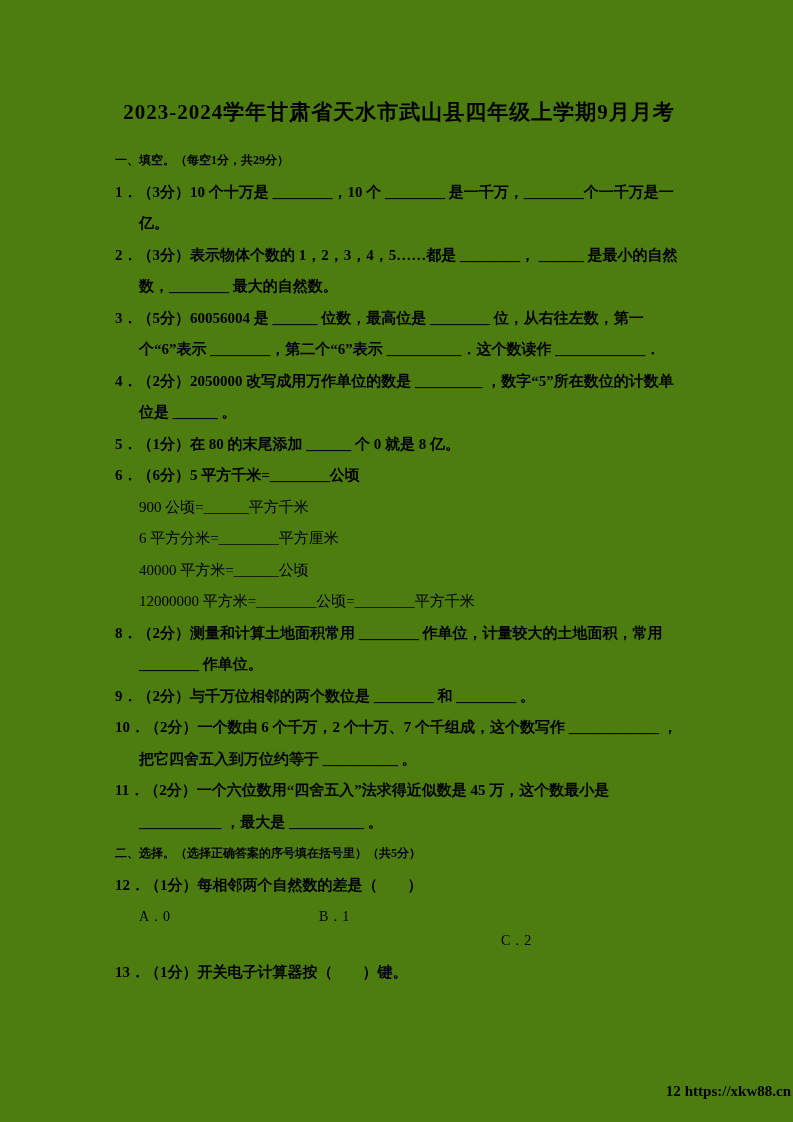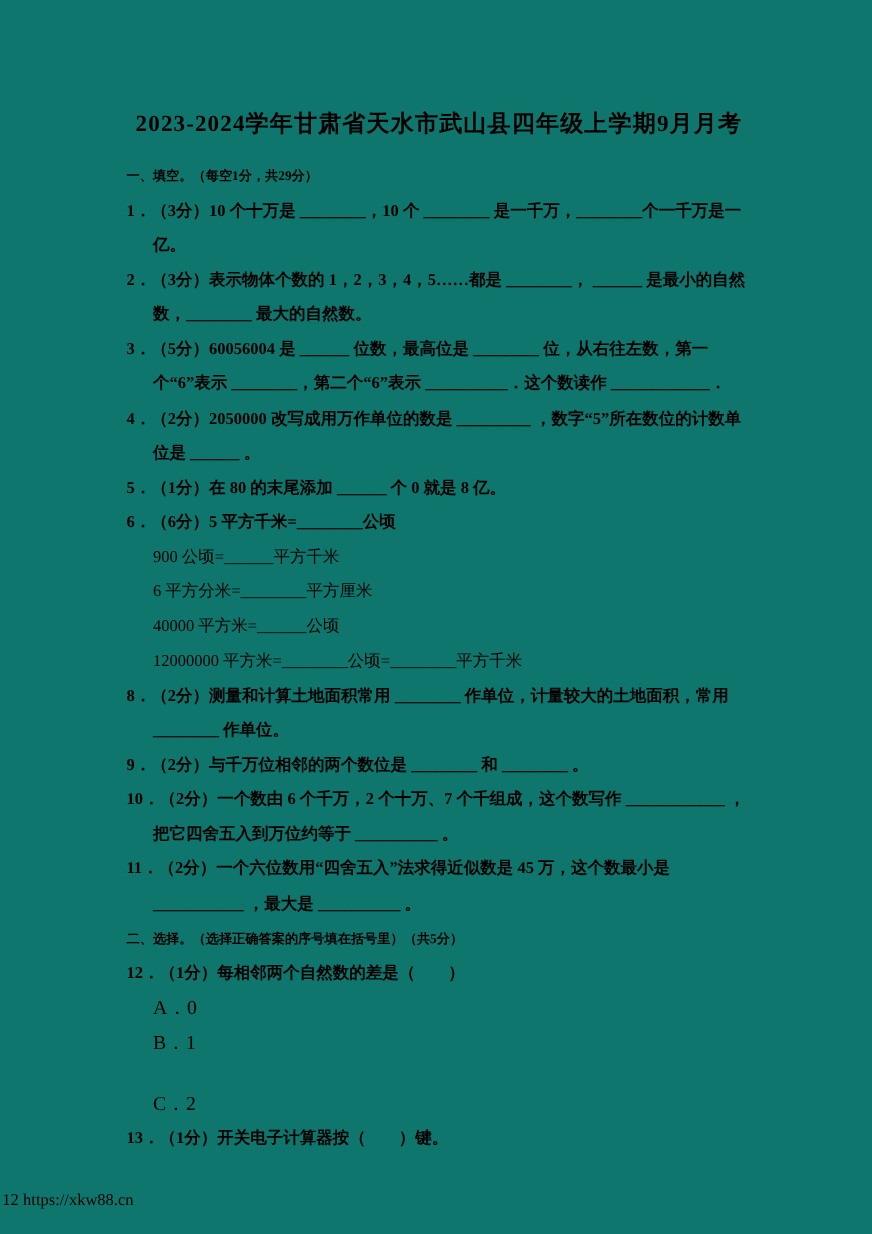--- a/index.html
+++ b/index.html
@@ -4,21 +4,21 @@
 <style>
   html, body {
     margin: 0;
     padding: 0;
     background: #ffffff;
   }
   .page {
     position: relative;
     width: 793px;
     height: 1122px;
-    background: #0f766e;
+    background: #4d7c0f;
     box-sizing: border-box;
     padding: 90px 110px 0 115px;
     overflow: hidden;
     font-family: "Liberation Serif", "DejaVu Serif", serif;
     color: #000000;
   }
   .title {
     text-align: center;
     font-size: 21px;
     font-weight: bold;
@@ -44,35 +44,35 @@
   .sub {
     margin: 0;
     font-size: 15px;
     line-height: 31.5px;
     padding-left: 24px;
     max-width: 570px;
   }
   .opts {
     display: flex;
     padding-left: 24px;
-    font-size: 18px;
+    font-size: 14px;
     line-height: 31.5px;
-    flex-direction: column;
   }
   .opt-a { width: 180px; }
   .opt-b { width: 182px; }
   .opt-c { flex: 1; margin-top: 24px; }
   .footer {
     position: absolute;
     left: 0;
     right: 0;
     bottom: 22px;
-    text-align: left;
+    text-align: right;
     font-size: 15px;
     color: #000000;
+    font-weight: bold;
   }
   .footer span { margin: 0 2px; }
 </style>
 </head>
 <body>
 
 <div class="page">
 
   <div class="title">
     <div>2023-2024学年甘肃省天水市武山县四年级上学期9月月考</div>

